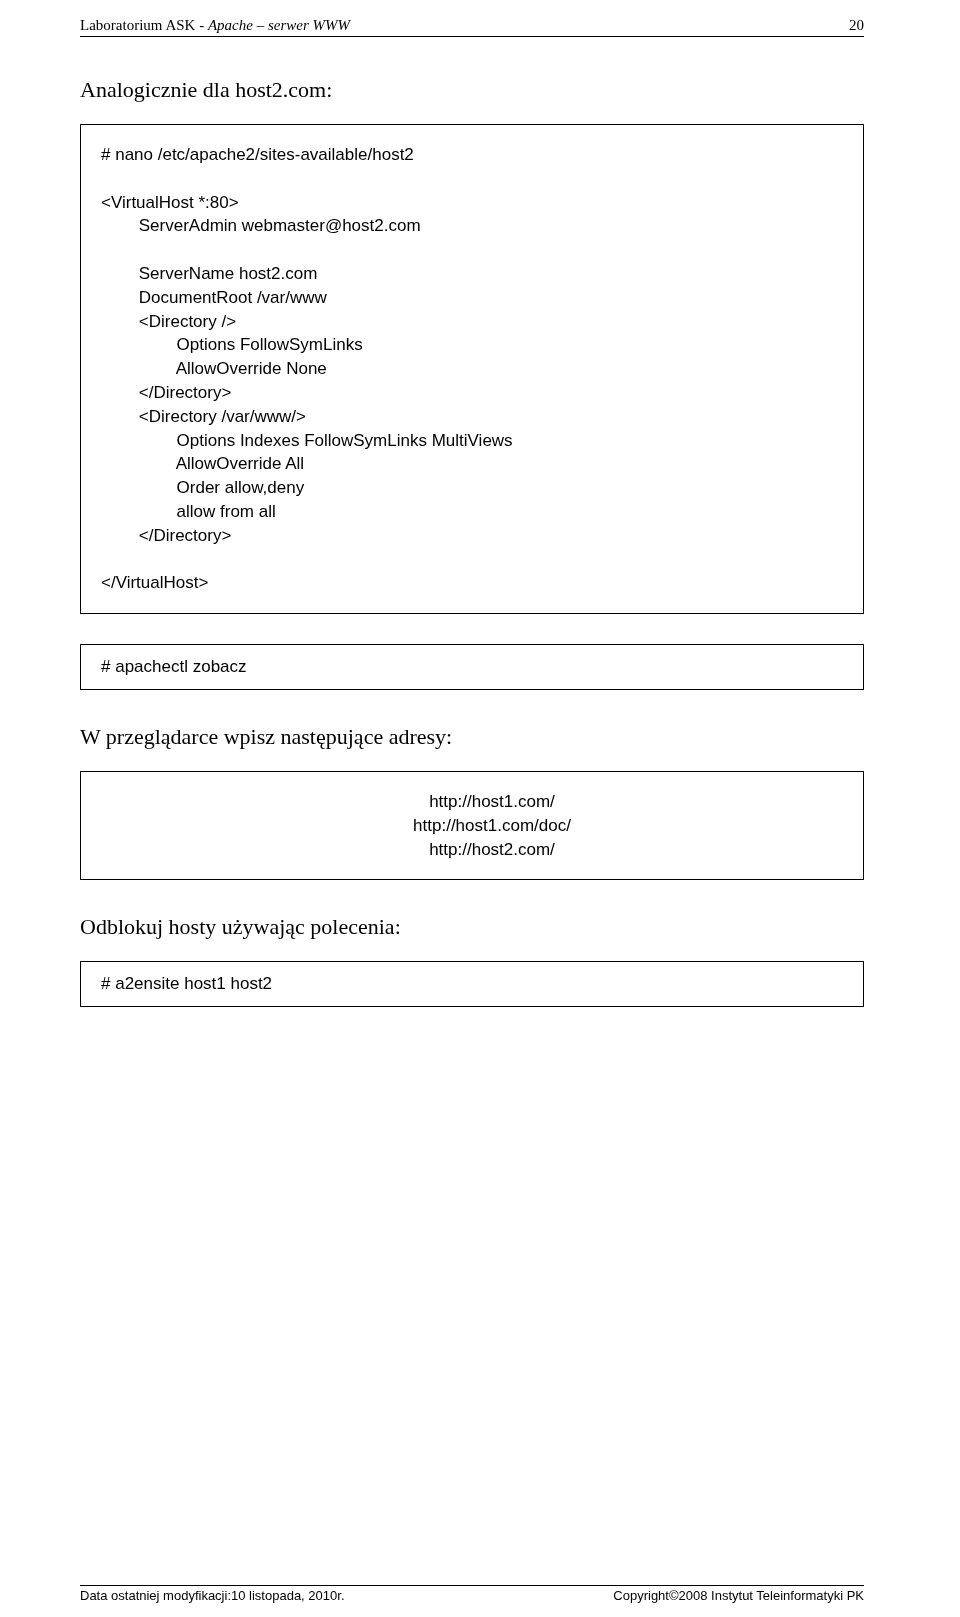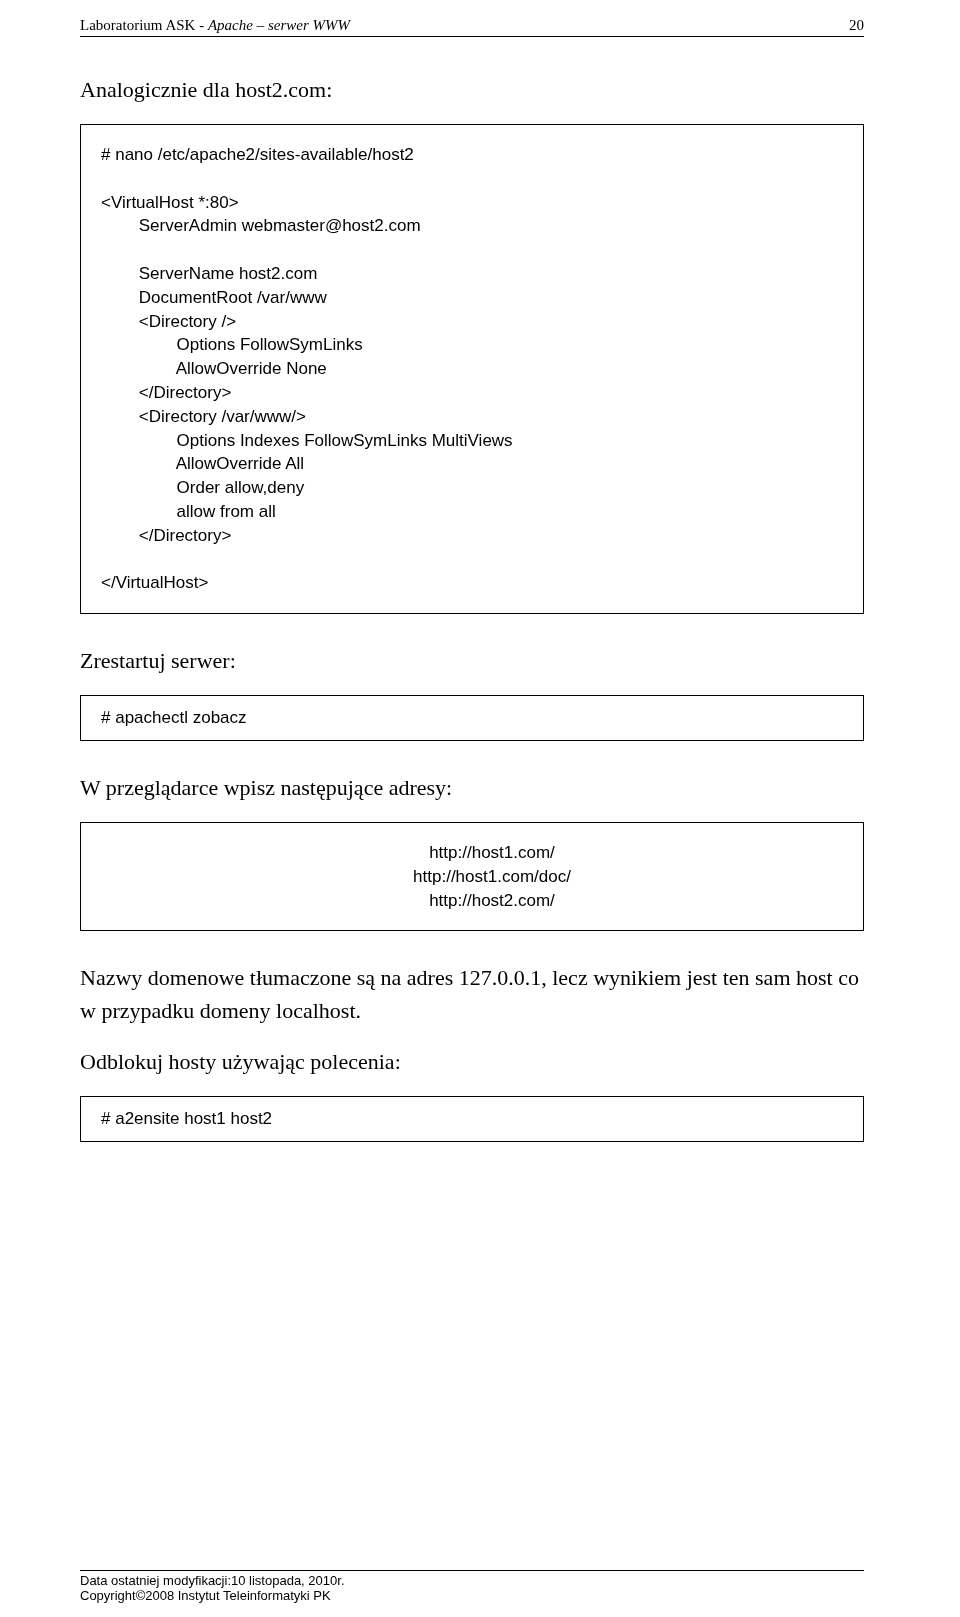--- a/index.html
+++ b/index.html
@@ -53,21 +53,20 @@
     position: absolute;
     bottom: 14px;
     left: 80px;
     right: 80px;
     border-top: 1px solid #000;
     padding-top: 2px;
     display: flex;
     justify-content: space-between;
     font-family: Arial, Helvetica, sans-serif;
     font-size: 13px;
-    flex-direction: column;
   }
 </style>
 </head>
 <body>
 
 <div class="page">
 
   <div class="header-line">
     <div class="header-left">
       <span>Laboratorium ASK  - </span><span class="italic">Apache – serwer WWW</span>
@@ -90,31 +89,29 @@
         &lt;/Directory&gt;
         &lt;Directory /var/www/&gt;
                 Options Indexes FollowSymLinks MultiViews
                 AllowOverride All
                 Order allow,deny
                 allow from all
         &lt;/Directory&gt;
 
 &lt;/VirtualHost&gt;</div>
 
-  <div class="body-text">Zrestartuj serwer:</div>
 
   <div class="code-box tight"># apachectl zobacz</div>
 
   <div class="body-text">W przeglądarce wpisz następujące adresy:</div>
 
   <div class="code-box" style="padding-left:60px;text-align:center;">http://host1.com/
 http://host1.com/doc/
 http://host2.com/</div>
 
-  <div class="body-text">Nazwy domenowe tłumaczone są na adres 127.0.0.1, lecz wynikiem jest ten sam host co w przypadku domeny localhost.</div>
 
   <div class="body-text">Odblokuj hosty używając polecenia:</div>
 
   <div class="code-box tight"># a2ensite host1 host2</div>
 
 
   <div class="footer">
     <div>Data ostatniej modyfikacji:10 listopada, 2010r.</div>
     <div>Copyright©2008 Instytut Teleinformatyki PK</div>
   </div>

